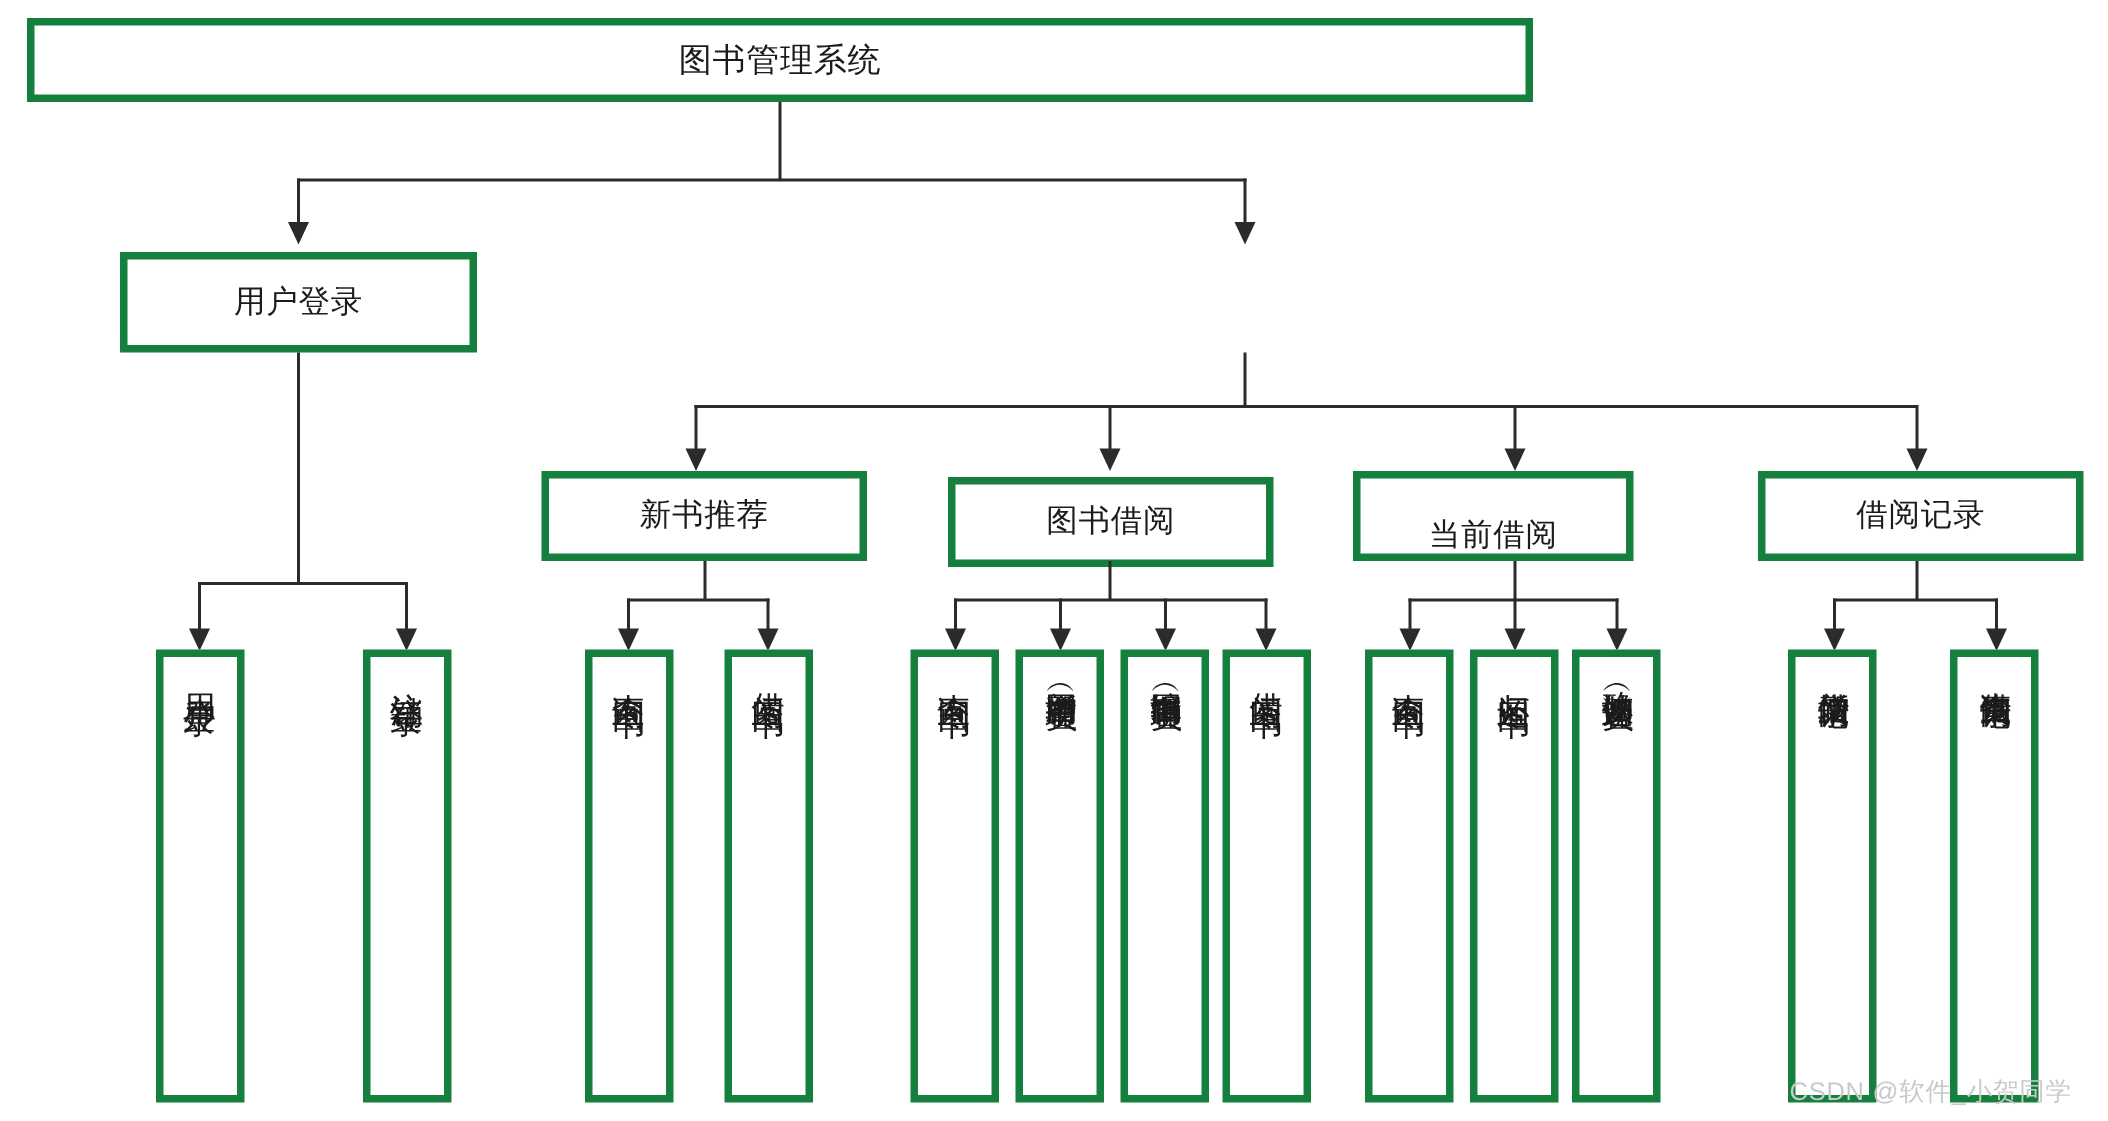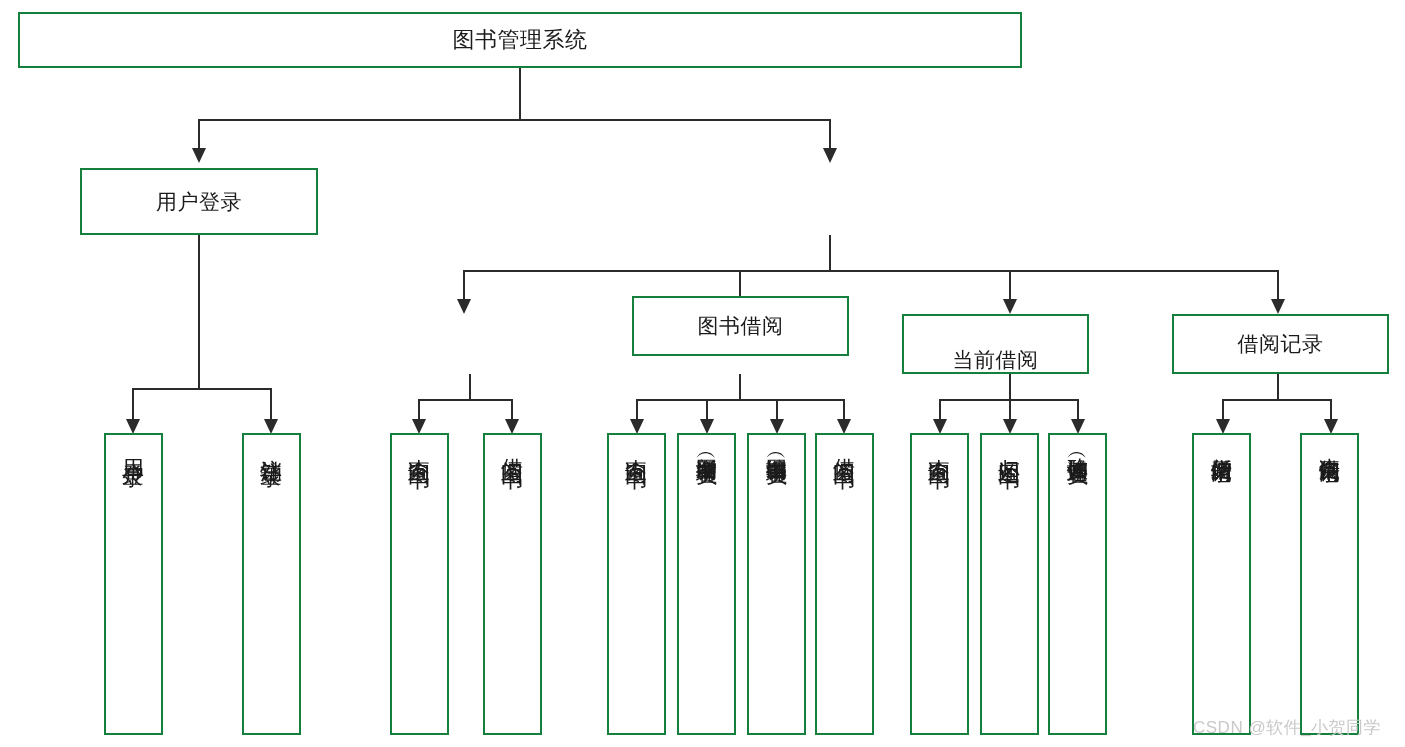--- a/index.html
+++ b/index.html
@@ -14,21 +14,21 @@
     position: relative;
     width: 1405px;
     height: 747px;
     background: #ffffff;
     overflow: hidden;
   }
   
   .node {
     position: absolute;
     box-sizing: border-box;
-    border: 2px solid #15803d;
+    border: 5px solid #15803d;
     background: #ffffff;
     display: flex;
     align-items: center;
     justify-content: center;
     color: #1b1b1b;
   }
   .node .label {
     display: block;
     text-align: center;
     line-height: 1.12;
@@ -118,21 +118,24 @@
   <div class="ln h" style="left:463px; top:270px; width:815px; height:2px;"></div>
   <div class="ln v" style="left:463px; top:270px; width:2px; height:30px;"></div>
   <div class="arrow" style="left:457px; top:299px;"></div>
   <div class="ln v" style="left:739px; top:270px; width:2px; height:30px;"></div>
   <div class="arrow" style="left:733px; top:299px;"></div>
   <div class="ln v" style="left:1009px; top:270px; width:2px; height:30px;"></div>
   <div class="arrow" style="left:1003px; top:299px;"></div>
   <div class="ln v" style="left:1277px; top:270px; width:2px; height:30px;"></div>
   <div class="arrow" style="left:1271px; top:299px;"></div>
 
-  <div class="node h" style="left:632px; top:296px; width:217px; height:60px;">
+  <div class="node h" style="left:361px; top:314px; width:217px; height:60px;">
+    <span class="label">新书推荐</span>
+  </div>
+  <div class="node h" style="left:632px; top:318px; width:217px; height:60px;">
     <span class="label">图书借阅</span>
   </div>
   <div class="node h" style="left:902px; top:314px; width:187px; height:60px;align-items:flex-end;">
     <span class="label">当前借阅</span>
   </div>
   <div class="node h" style="left:1172px; top:314px; width:217px; height:60px;">
     <span class="label">借阅记录</span>
   </div>
 
   <div class="ln v" style="left:469px; top:374px; width:2px; height:26px;"></div>

